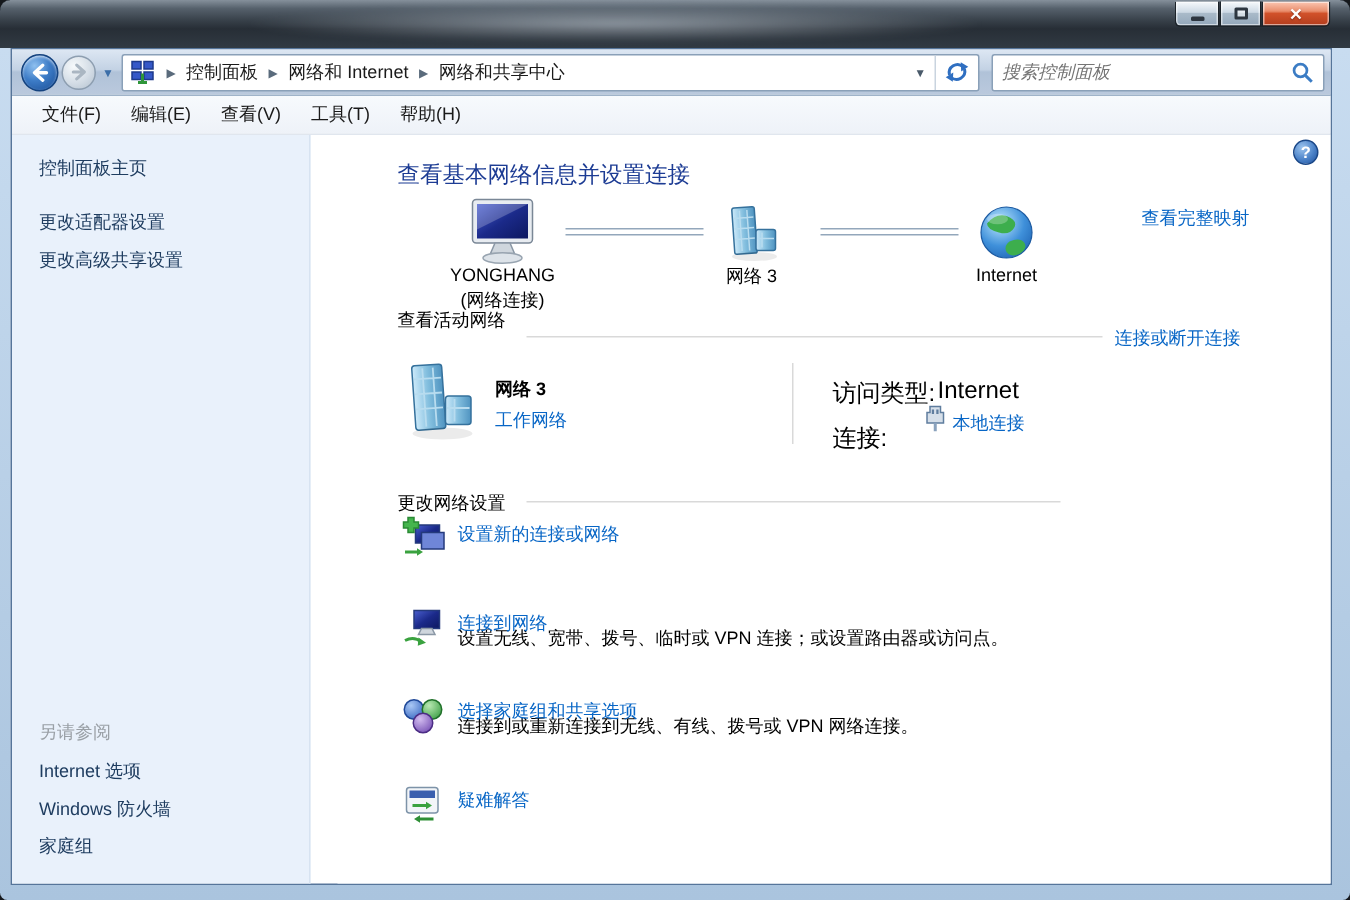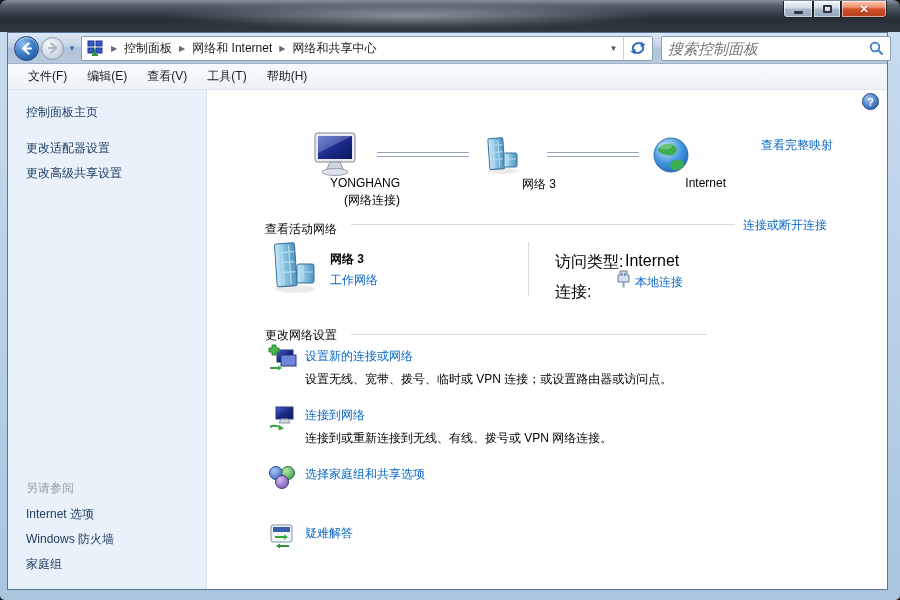--- a/index.html
+++ b/index.html
@@ -34,41 +34,41 @@
     border:1px solid #8d9eb0; }
   .nav-drop { font-size:8px; color:#3c6ea8; margin:0 5px 0 4px; }
   .addr-group { height:25px; flex:none; width:572px; display:flex; background:#fff; border:1px solid #8aa0b8; border-radius:2px; align-items:stretch; }
   .addr-crumbs { flex:1; display:flex; align-items:center; padding-left:3px; overflow:hidden; }
   .crumb-sep { font-size:8px; color:#5a6b7c; padding:0 7px; }
   .crumb { font-size:12px; color:#1a1a1a; white-space:nowrap; cursor:default; }
   .addr-caret { width:19px; display:flex; align-items:center; justify-content:center; font-size:8px; color:#4a5a6a; }
   .refresh-seg { width:29px; border-left:1px solid #c9d4df; display:flex; align-items:center; justify-content:center; }
   .searchbox { height:25px; width:232px; margin-left:8px; background:#fff; border:1px solid #8aa0b8; border-radius:2px;
     display:flex; align-items:center; padding:0 6px; }
-  .searchbox input { flex:1; border:none; outline:none; font-style:italic; font-size:15px; color:#8b9096; font-family:"Liberation Sans",sans-serif; background:transparent; }
+  .searchbox input { flex:1; border:none; outline:none; font-style:italic; font-size:12px; color:#8b9096; font-family:"Liberation Sans",sans-serif; background:transparent; }
   
   .menubar { height:26px; flex:none; background:linear-gradient(180deg,#f7fafd,#eef2f8); border-bottom:1px solid #e0e6ee;
     display:flex; align-items:center; padding-left:10px; }
   .menu-item { font-size:12px; color:#1a1a1a; padding:4px 10px; cursor:default; }
   
   .content { flex:1; display:flex; min-height:0;gap:18px; }
   .sidebar { width:199px; flex:none; background:#e9f1fb; border-right:1px solid #d7e3f1; position:relative; }
   .side-link { position:absolute; left:18px; font-size:12px; color:#1f3d60; cursor:pointer; white-space:nowrap; }
   .side-head { position:absolute; left:18px; font-size:12px; color:#9aa0a6; white-space:nowrap; }
   .main { flex:1; position:relative; background:#fff; }
   .h1 { position:absolute; font-size:15px; color:#1d3c94; white-space:nowrap; }
   .link { color:#0866c6; font-size:12px; cursor:pointer; white-space:nowrap; }
   .abs { position:absolute; }
   .sect-head { position:absolute; font-size:12px; color:#000; white-space:nowrap; }
   .rule { position:absolute; height:1px; background:#d9d9d9; }
-  .map-label { position:absolute; text-align:right; font-size:12px; color:#000; }
+  .map-label { position:absolute; text-align:center; font-size:12px; color:#000; }
   .connector { position:absolute; height:5px; border-top:1px solid #93a7bb; border-bottom:1px solid #93a7bb; }
   .vdivider { position:absolute; width:1px; background:#d9d9d9; }
   .bold-name { font-weight:bold; font-size:12px; color:#000; }
-  .desc { position:absolute; font-size:12px; color:#000; white-space:nowrap; }
+  .desc { position:absolute; font-size:12px; color:#000; white-space:nowrap;margin-top:46px; }
   .kv-label { position:absolute; font-size:16px; color:#000; }
   .help-circle { position:absolute; width:17px; height:17px; border-radius:50%;
     background:radial-gradient(circle at 35% 30%,#9cc4ee 0%,#4b82c8 55%,#1d4f9b 100%); border:1px solid #1a4787;
     display:flex; align-items:center; justify-content:center; color:#fff; font-size:11px; font-weight:bold; cursor:pointer; }
   .setting-icon { position:absolute; width:30px; height:30px; }
 </style>
 </head>
 <body>
 
 <svg width="0" height="0" style="position:absolute">
@@ -188,20 +188,21 @@
           <span class="side-link" style="top:416px">Internet 选项</span>
           <span class="side-link" style="top:441px">Windows 防火墙</span>
           <span class="side-link" style="top:466px">家庭组</span>
         </div>
 
         <div class="main">
           <div class="help-circle" style="top:3px; right:8px">
             <span>?</span>
           </div>
 
+          <div class="h1" style="left:40px; top:17px">查看基本网络信息并设置连接</div>
 
           <svg class="abs" style="left:87px; top:42px" width="46" height="46" viewBox="0 0 46 46">
             <rect x="3" y="1" width="40" height="29" rx="2.5" fill="#e8ecf1" stroke="#7a8796"></rect>
             <rect x="6" y="4" width="34" height="23" fill="url(#gScr)"></rect>
             <path d="M6 4 L40 4 L6 21 Z" fill="#ffffff" opacity="0.22"></path>
             <path d="M18 30 h10 l3 7 h-16 z" fill="#cfd6dd" stroke="#8a97a5"></path>
             <ellipse cx="23" cy="40" rx="13" ry="3.5" fill="#dde3e9" stroke="#98a4b0"></ellipse>
           </svg>
           <div class="map-label" style="left:45px; top:86px; width:130px">YONGHANG</div>
           <div class="map-label" style="left:45px; top:102px; width:130px">(网络连接)</div>
@@ -224,21 +225,21 @@
           <svg class="abs" style="left:426px; top:46px" width="40" height="40" viewBox="0 0 40 40">
             <circle cx="20" cy="19" r="17" fill="url(#gGlobe)" stroke="#1d5ba2" stroke-width="0.8"></circle>
             <path d="M7 13 q6 -7 13 -5 q8 3 5 8 q-3 5 -10 3 q-8 -2 -8 -6z" fill="#3dae4d"></path>
             <path d="M22 25 q7 -3 10 1 q2 4 -3 7 q-6 3 -9 -1 q-2 -4 2 -7z" fill="#3dae4d"></path>
             <ellipse cx="14" cy="10" rx="7" ry="3.5" fill="#fff" opacity="0.25"></ellipse>
           </svg>
           <div class="map-label" style="left:391px; top:86px; width:110px">Internet</div>
 
           <span class="link abs" style="left:536px; top:47px">查看完整映射</span>
 
-          <div class="sect-head" style="left:40px; top:131px">查看活动网络</div>
+          <div class="sect-head" style="left:40px; top:115px">查看活动网络</div>
           <div class="rule" style="left:126px; top:134px; width:384px"></div>
           <span class="link abs" style="left:518px; top:127px">连接或断开连接</span>
 
           <svg class="abs" style="left:38px; top:150px" width="60" height="58" viewBox="0 0 60 58">
             <g transform="rotate(-4 27 27)">
               <rect x="13" y="3" width="20" height="43" rx="2" fill="url(#gBox)" stroke="#35719c"></rect>
               <path d="M20 5 v39 M27 5 v39 M14 12 h18 M14 22 h18 M14 32 h18" stroke="#b8dcef" stroke-width="1.2" fill="none"></path>
             </g>
             <rect x="34" y="24" width="17" height="19" rx="2" fill="url(#gBox)" stroke="#35719c"></rect>
             <path d="M40 26 v15 M35 32 h15" stroke="#b8dcef" stroke-width="1.2" fill="none"></path>

